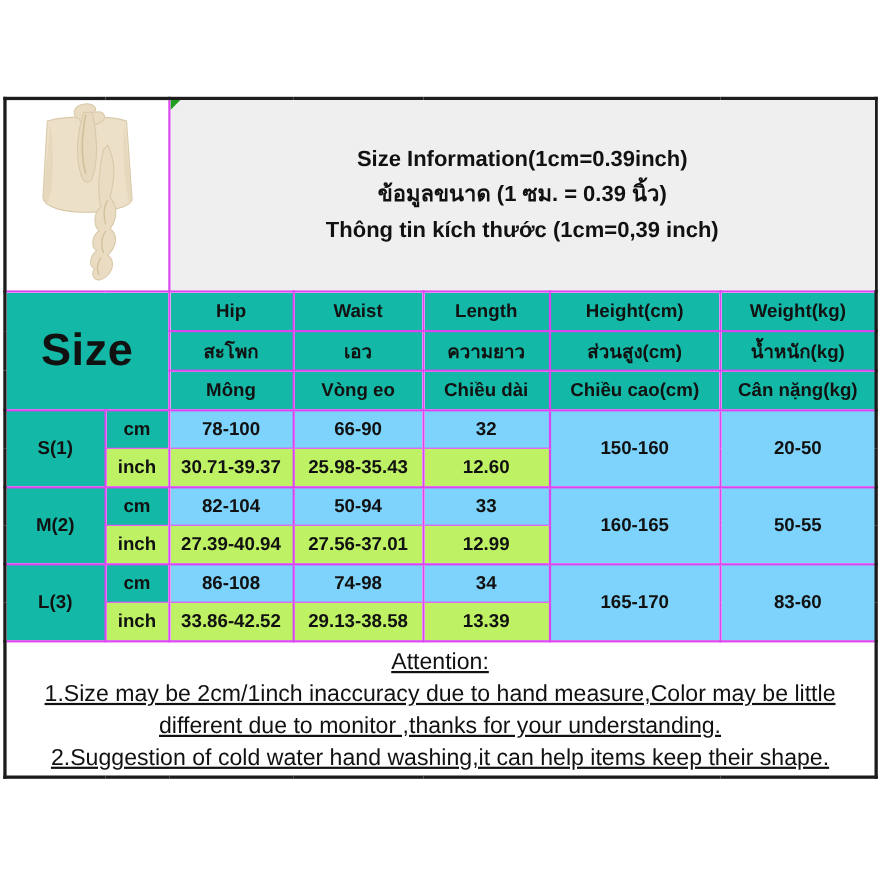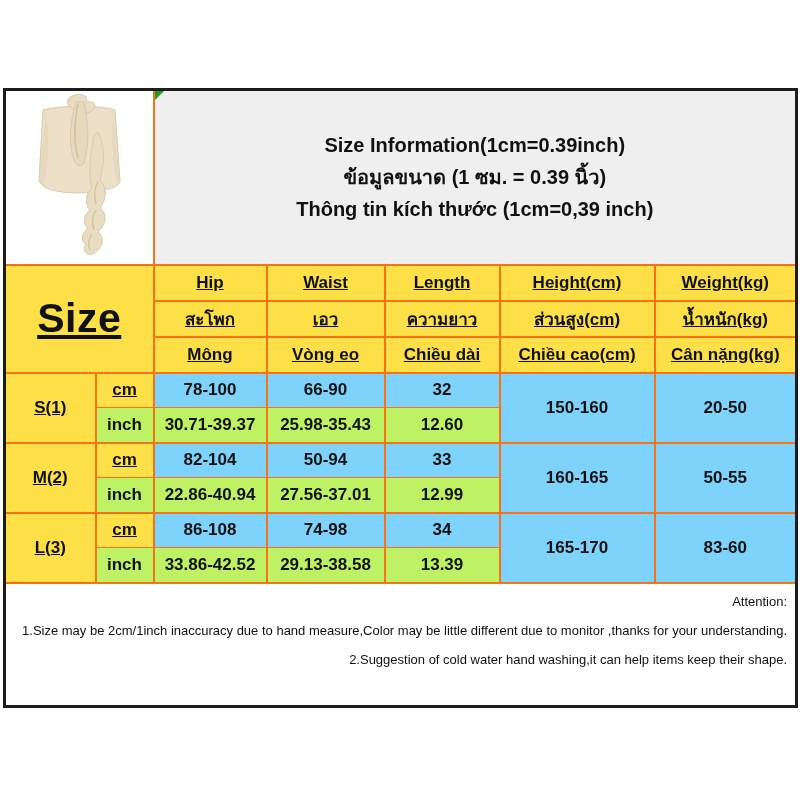--- a/index.html
+++ b/index.html
@@ -8,58 +8,59 @@
 
   .canvas { position: relative; width: 800px; height: 800px; background: #ffffff; overflow: hidden; }
 
   table.size-chart {
     position: absolute; left: 3px; top: 88px;
     width: 792px; height: 620px;
     border-collapse: collapse; table-layout: fixed;
     border: 3px solid #1c1c1c;
   }
   td {
-    border: 2px solid #f97316;
+    border: 2px solid #d946ef;
     text-align: center; vertical-align: middle;
     font-weight: bold; font-size: 17px;
     overflow: hidden;
     margin-left: 44px;
   }
   td.thin-top { border-top-width: 1px; }
   td.thin-bottom { border-bottom-width: 1px; }
 
   
   tr.title-row   { height: 175px; }
   tr.header-row  { height: 36px; }
   tr.data-row    { height: 35px; }
   tr.note-row    { height: auto; }
 
   
   .bg-title { background: #efefef; }
-  .bg-head  { background: #fde047; text-decoration: underline; }
+  .bg-head  { background: #14b8a6; }
   .bg-cmrow { background: #7dd3fc; }
   .bg-white { background: #bef264; }
 
   .photo-cell { background: #ffffff; padding: 0; }
   .photo-wrap { width: 100%; height: 100%; display: flex; align-items: center; justify-content: center; }
 
   .title-cell { position: relative; }
   .title-inner { line-height: 1.62; font-size: 20px; font-weight: bold; }
   .flag { position: absolute; top: 0; left: 0; width: 0; height: 0;
           border-top: 9px solid #1f9e1f; border-right: 9px solid transparent; }
 
   .size-corner { font-size: 41px; font-weight: bold; letter-spacing: 0.5px; }
   .vn-head { font-size: 17px; }
   .th-head { font-size: 17px; }
 
   .note-cell {
-    text-align: right; vertical-align: top;
-    font-weight: normal; font-size: 13px;
+    text-align: center; vertical-align: top;
+    font-weight: normal; font-size: 21px;
     padding: 3px 8px 0 7px; line-height: 29px;
     background: #ffffff;
+    text-decoration: underline;
   }
 </style>
 </head>
 <body>
 
 <div class="canvas">
   <table class="size-chart">
     <colgroup>
       <col style="width:91px">
         <col style="width:58px">
@@ -145,21 +146,21 @@
       <td class="bg-head" rowspan="2">M(2)</td>
       <td class="bg-head thin-bottom">cm</td>
       <td class="bg-cmrow thin-bottom">82-104</td>
       <td class="bg-cmrow thin-bottom">50-94</td>
       <td class="bg-cmrow thin-bottom">33</td>
       <td class="bg-cmrow" rowspan="2">160-165</td>
       <td class="bg-cmrow" rowspan="2">50-55</td>
     </tr>
     <tr class="data-row">
       <td class="bg-white thin-top">inch</td>
-      <td class="bg-white thin-top">22.86-40.94</td>
+      <td class="bg-white thin-top">27.39-40.94</td>
       <td class="bg-white thin-top">27.56-37.01</td>
       <td class="bg-white thin-top">12.99</td>
     </tr>
 
     <tr class="data-row">
       <td class="bg-head" rowspan="2">L(3)</td>
       <td class="bg-head thin-bottom">cm</td>
       <td class="bg-cmrow thin-bottom">86-108</td>
       <td class="bg-cmrow thin-bottom">74-98</td>
       <td class="bg-cmrow thin-bottom">34</td>

